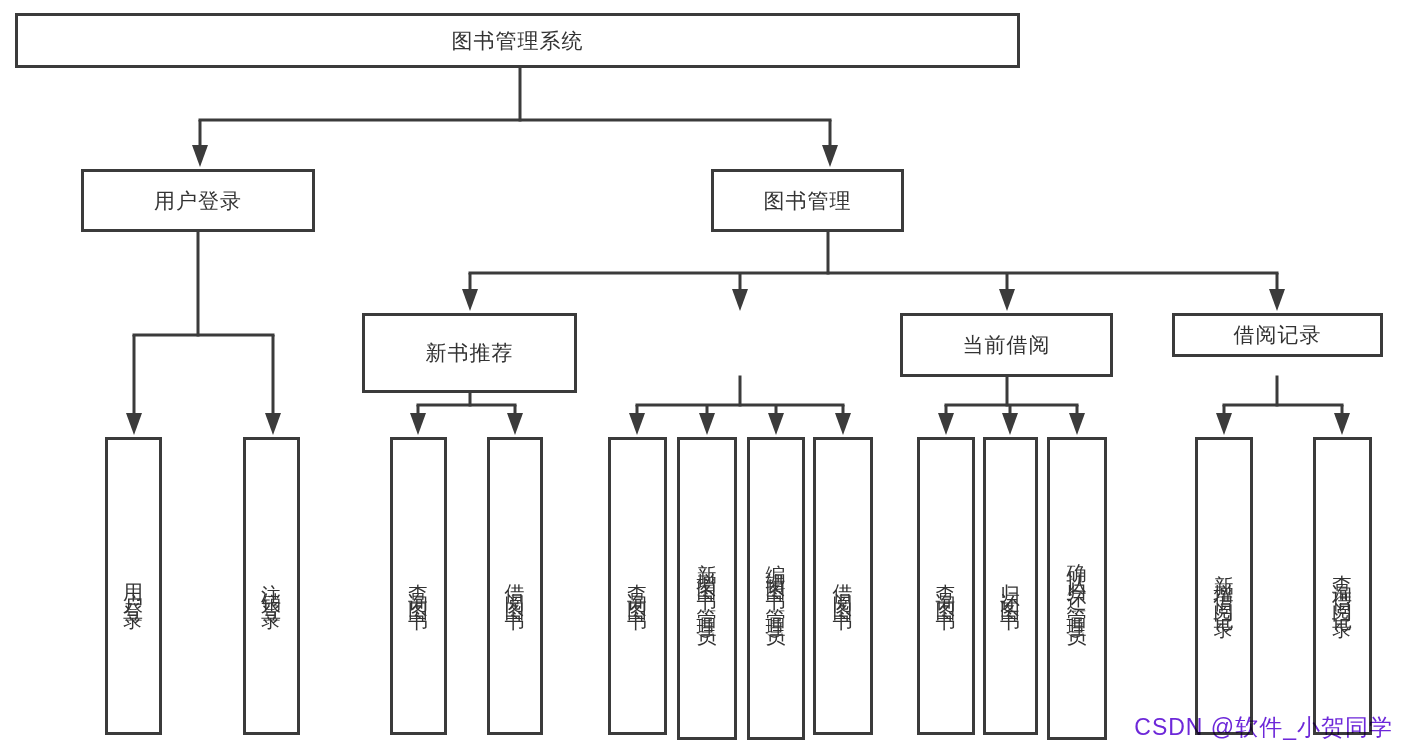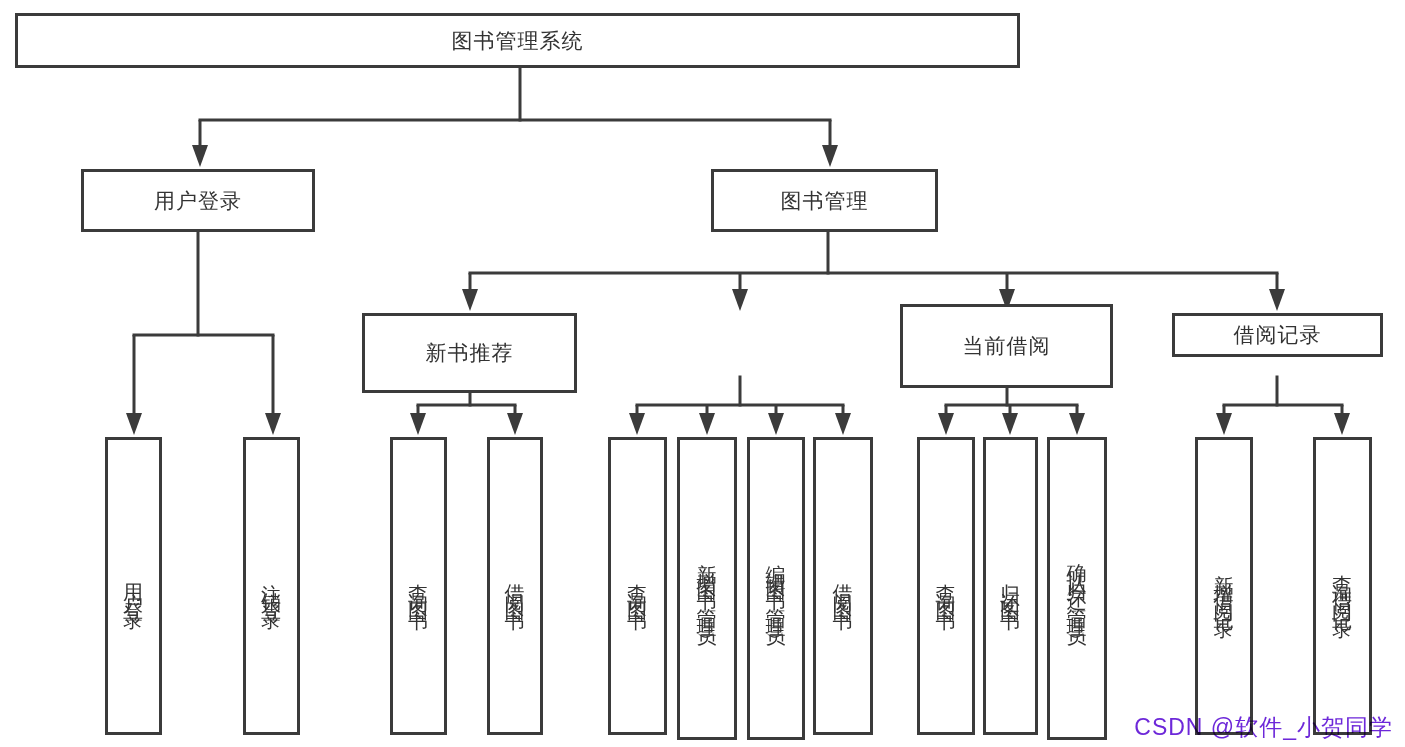--- a/index.html
+++ b/index.html
@@ -114,28 +114,28 @@
       <polygon points="1334,413 1350,413 1342,435" fill="#3b3b3b"></polygon>
     </svg>
 
   <div class="node" style="left:15px; top:13px; width:1005px; height:55px;">
     <span class="hlabel">图书管理系统</span>
   </div>
 
   <div class="node" style="left:81px; top:169px; width:234px; height:63px;">
     <span class="hlabel">用户登录</span>
   </div>
-  <div class="node" style="left:711px; top:169px; width:227px; height:63px;justify-content:center;">
+  <div class="node" style="left:711px; top:169px; width:193px; height:63px;justify-content:center;">
     <span class="hlabel">图书管理</span>
   </div>
 
   <div class="node" style="left:362px; top:313px; width:215px; height:80px;">
     <span class="hlabel">新书推荐</span>
   </div>
-  <div class="node" style="left:900px; top:304px; width:213px; height:84px;">
+  <div class="node" style="left:900px; top:313px; width:213px; height:64px;">
     <span class="hlabel">当前借阅</span>
   </div>
   <div class="node" style="left:1172px; top:313px; width:211px; height:44px;">
     <span class="hlabel">借阅记录</span>
   </div>
 
   <div class="node" style="left:105px; top:437px; width:57px; height:298px;">
     <span class="vlabel">用户登录</span>
   </div>
   <div class="node" style="left:243px; top:437px; width:57px; height:298px;">

